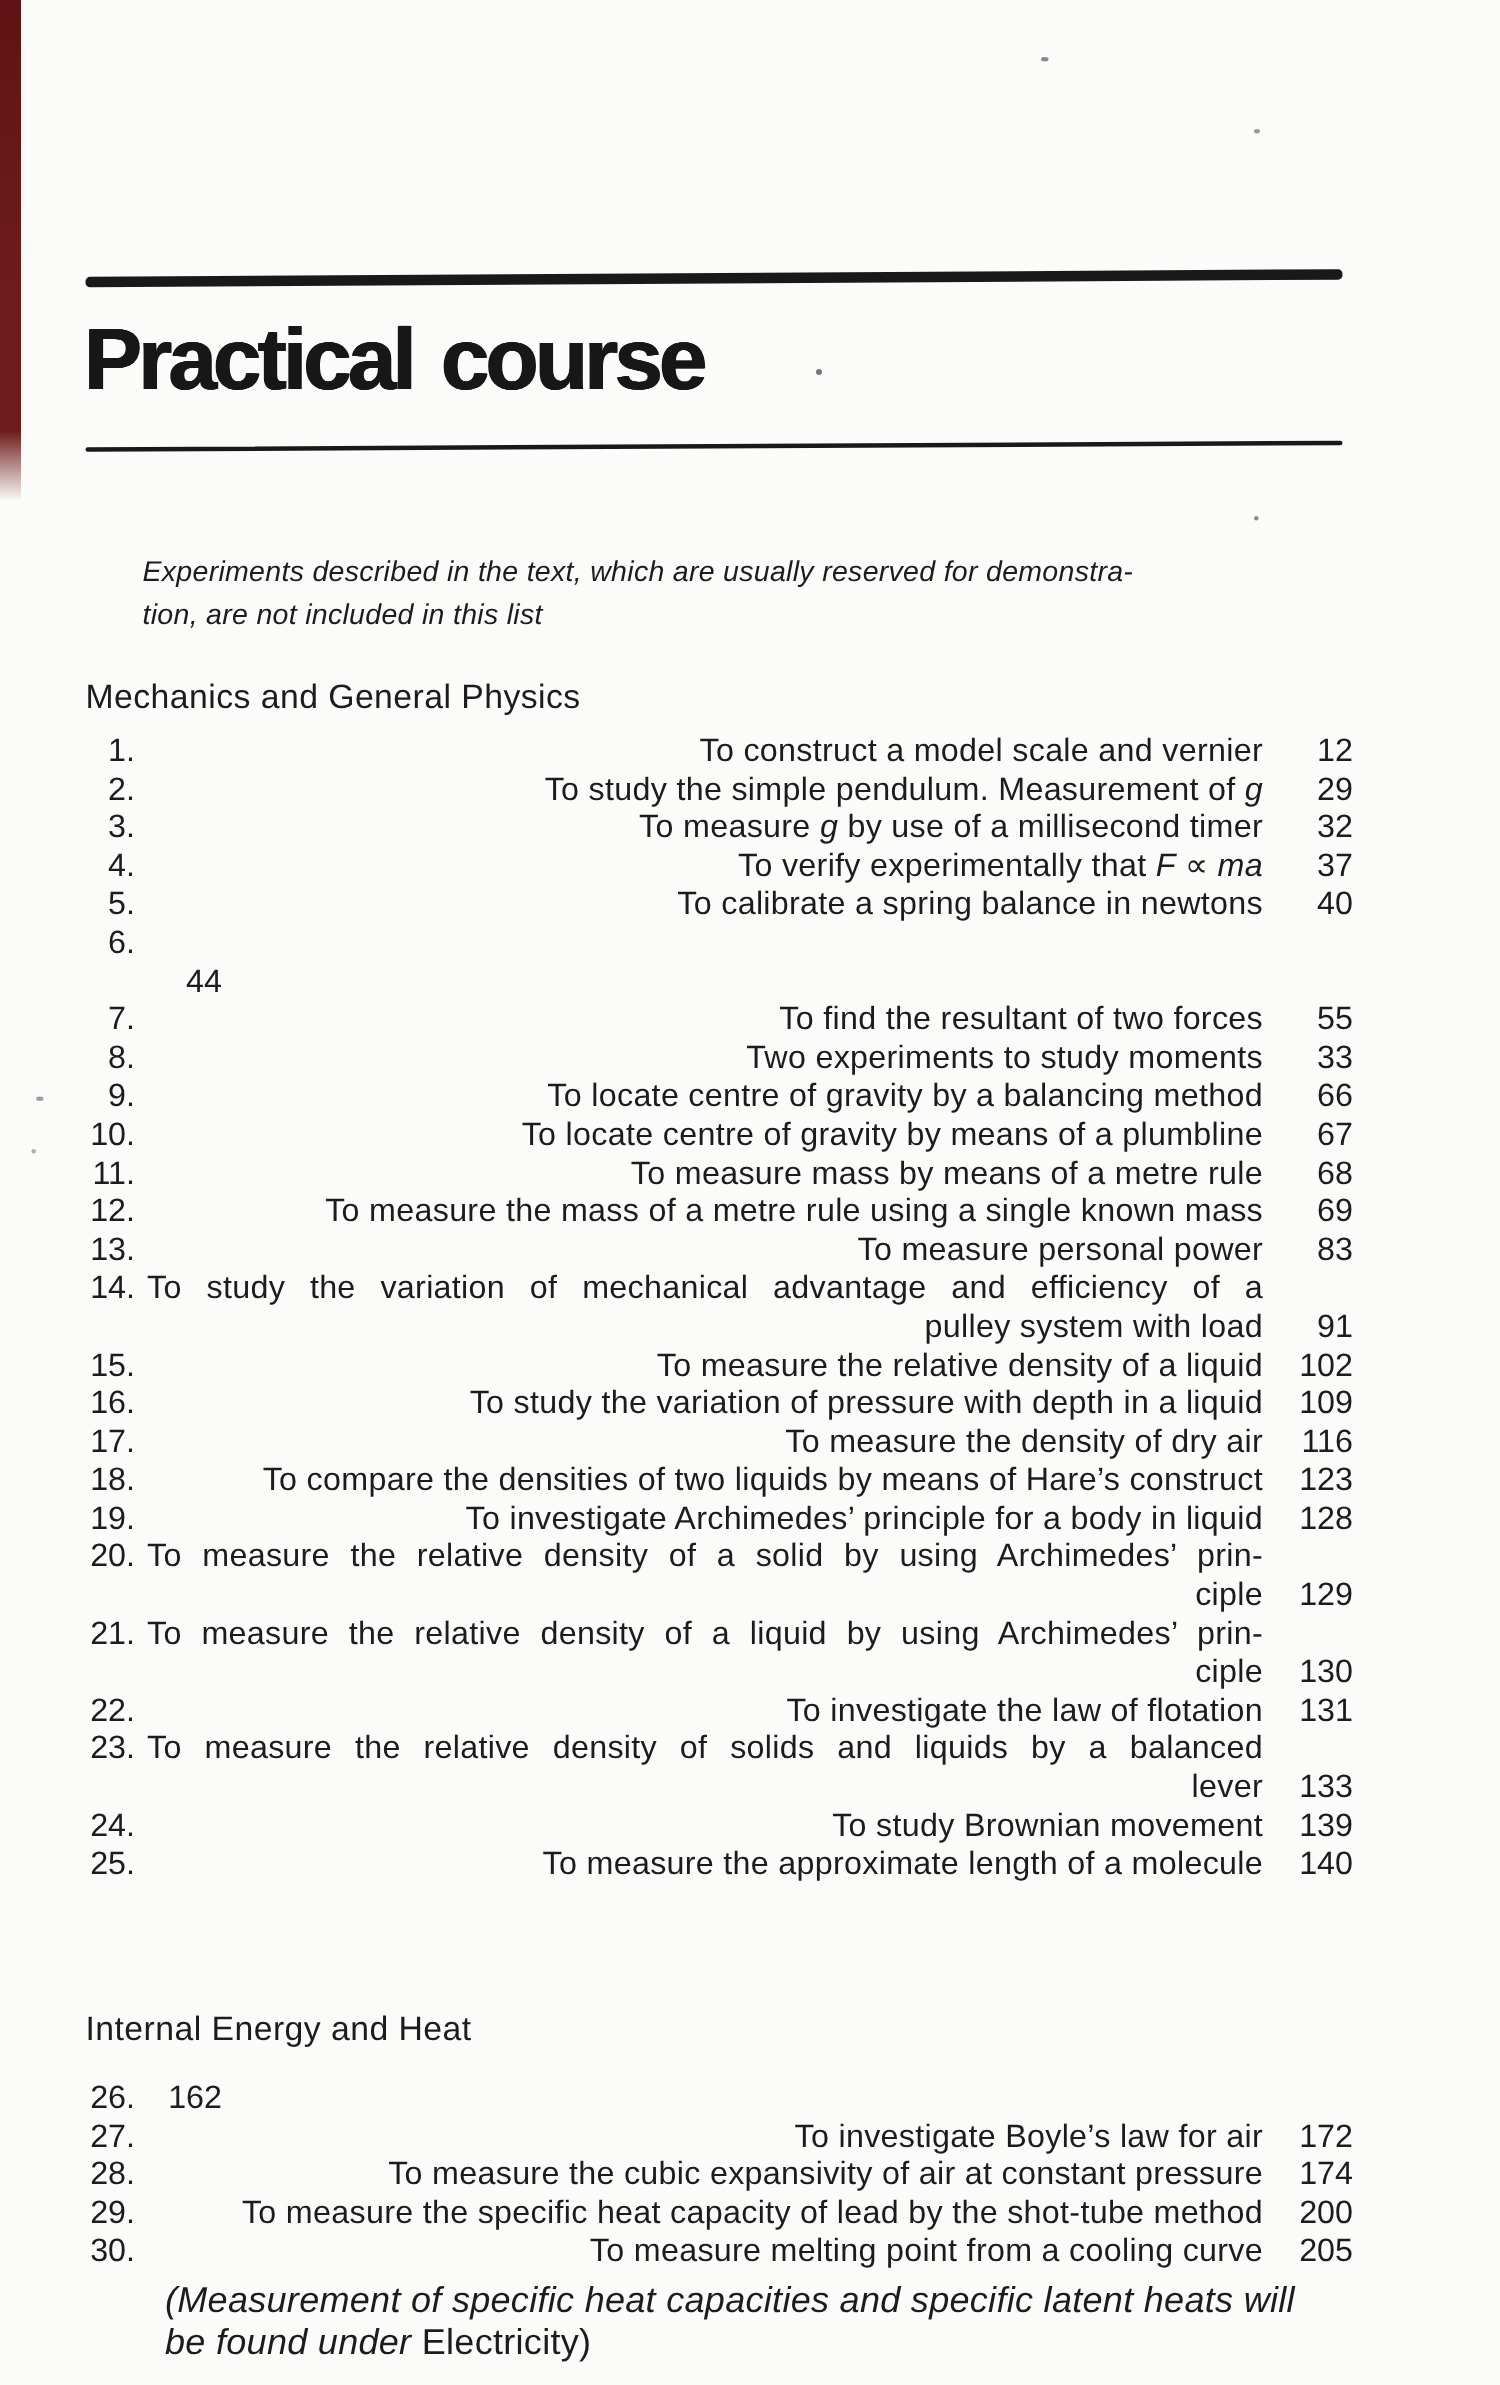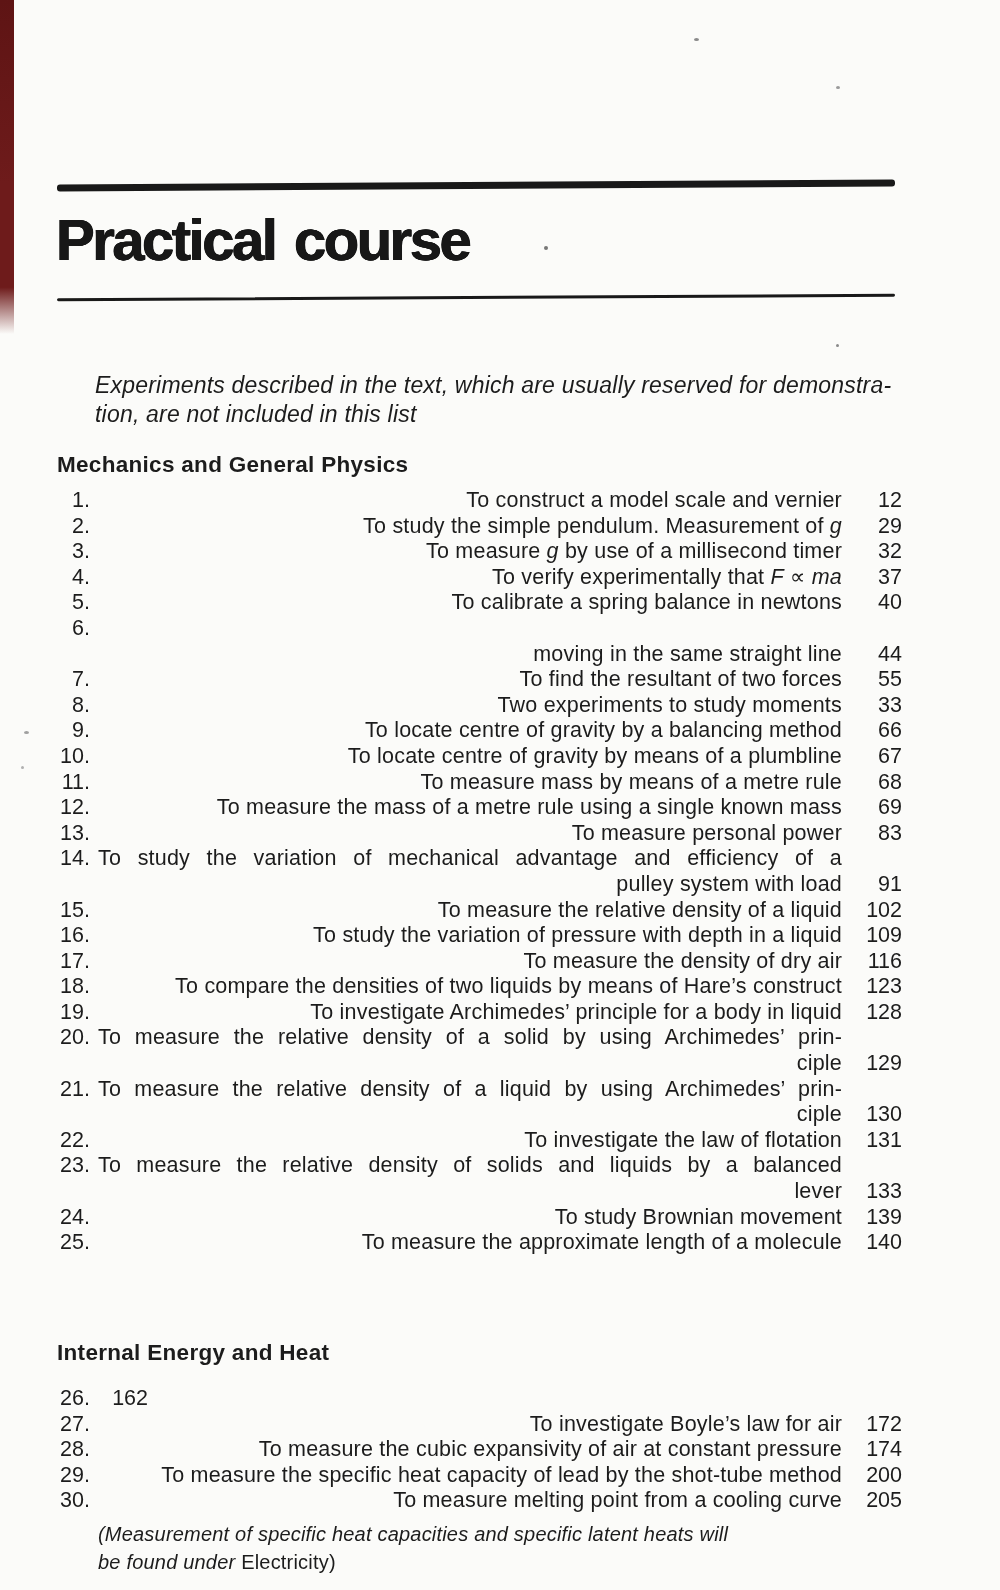--- a/index.html
+++ b/index.html
@@ -12,38 +12,38 @@
 
   .rule{position:absolute;left:57px;width:838px;background:#191919;}
   .rule.thick{top:182px;height:7px;border-radius:3px;transform:rotate(-0.35deg);}
   .rule.thin{top:296px;height:3px;border-radius:2px;transform:rotate(-0.3deg);}
 
   .title{position:absolute;left:56px;top:206px;font-size:58px;font-weight:bold;
     letter-spacing:-2.5px;word-spacing:5px;color:#171717;
     text-shadow:0.5px 0 0 #171717,-0.5px 0 0 #171717,0 0.4px 0 #171717;}
 
   .intro{position:absolute;left:95px;top:348px;width:815px;font-style:italic;
-    font-size:23px;line-height:29px;letter-spacing:0.2px;}
+    font-size:19px;line-height:29px;letter-spacing:0.2px;}
 
   .sec{position:absolute;left:57px;width:845px;}
   #sec1{top:452px;}
   #sec2{top:1340px;}
-  .sec h2{margin:0;font-size:22.5px;font-weight:bold;letter-spacing:0.3px;}
+  .sec h2{margin:0;font-size:22.5px;font-weight:normal;letter-spacing:0.3px;}
   #sec1 h2{margin-bottom:10px;}
   #sec2 h2{margin-bottom:20px;}
 
   .toc-line{display:flex;font-size:21.5px;line-height:25.6px;}
   .num{flex:none;width:33px;text-align:right;padding-right:8px;}
   .txt{flex:1;padding-right:10px;letter-spacing:0.2px;min-width:0;text-align:right;}
   .txt.cont{padding-left:24px;}
   .txt.justify{text-align:justify;text-align-last:justify;}
   .pg{flex:none;width:50px;text-align:right;}
   .it{font-style:italic;}
 
-  .endnote{margin:6px 0 0 41px;font-size:20px;line-height:28.5px;font-style:italic;letter-spacing:0.2px;}
+  .endnote{margin:6px 0 0 53px;font-size:24px;line-height:28.5px;font-style:italic;letter-spacing:0.2px;}
   .endnote .roman{font-style:normal;}
 
   .speck{position:absolute;border-radius:50%;background:#8a8a8a;}
   .speck.s1{left:694px;top:38px;width:5px;height:3px;}
   .speck.s2{left:836px;top:86px;width:4px;height:3px;background:#9a9a9a;}
   .speck.s3{left:544px;top:246px;width:4px;height:4px;background:#777;}
   .speck.s4{left:836px;top:344px;width:3px;height:3px;}
   .speck.s5{left:24px;top:731px;width:5px;height:3px;background:#a0a0a0;}
   .speck.s6{left:21px;top:766px;width:3px;height:3px;background:#b0b0b0;}
 </style>
@@ -99,21 +99,20 @@
           <span class="num">5.</span>
           <span class="txt"><span>To calibrate a spring balance in newtons</span></span>
           <span class="pg">40</span>
         </div>
         <div class="toc-line">
           <span class="num">6.</span>
           <span class="pg"></span>
         </div>
         <div class="toc-line">
           <span class="num"></span>
-          <span class="txt cont"><span>moving in the same straight line</span></span>
           <span class="pg">44</span>
         </div>
         <div class="toc-line">
           <span class="num">7.</span>
           <span class="txt"><span>To find the resultant of two forces</span></span>
           <span class="pg">55</span>
         </div>
         <div class="toc-line">
           <span class="num">8.</span>
           <span class="txt"><span>Two experiments to study moments</span></span>

